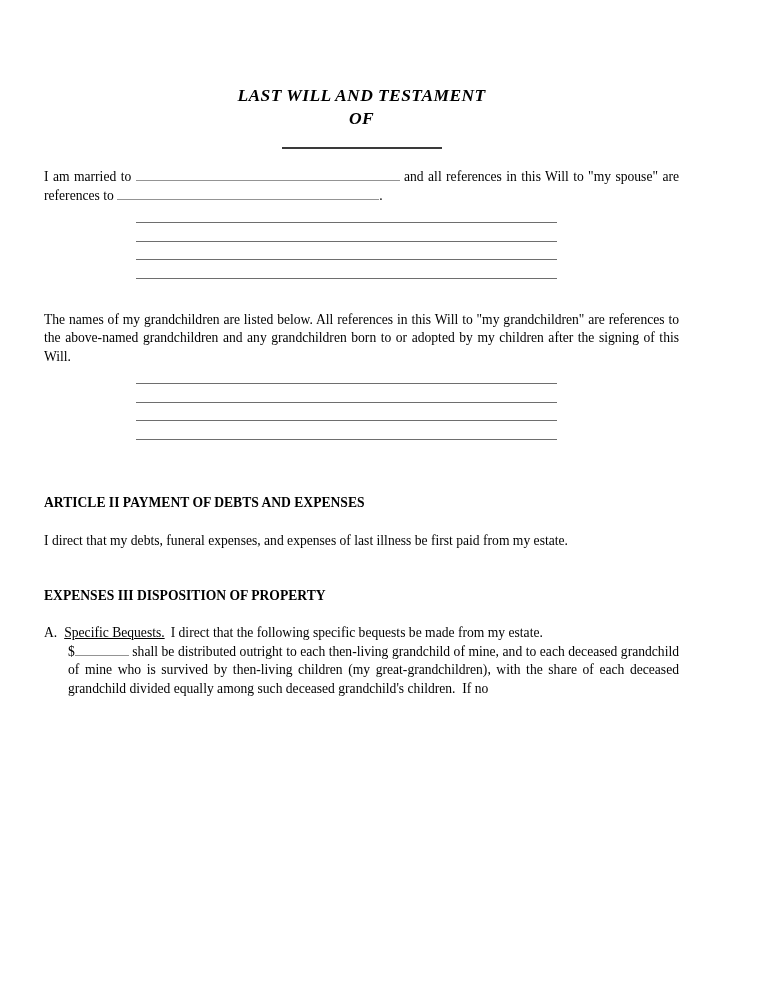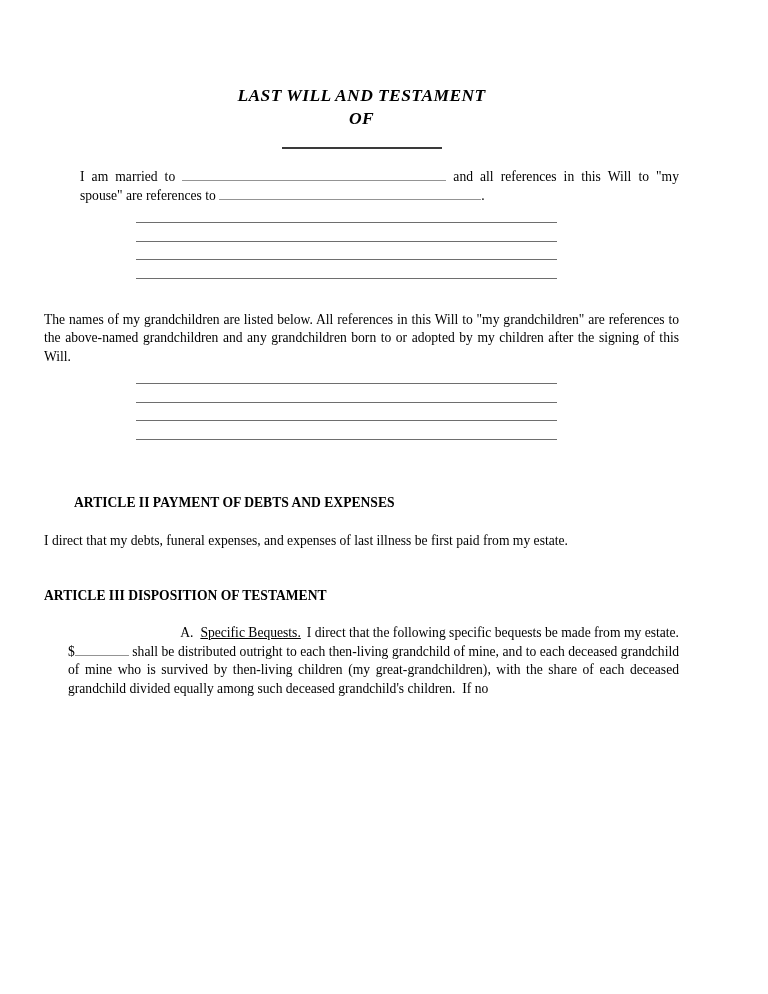--- a/index.html
+++ b/index.html
@@ -44,35 +44,35 @@
     height: 13px;
     border-bottom: 1px solid #949494;
   }
   .blank-name    { width: 272px; }
   .blank-county  { width: 228px; }
   .blank-spouse1 { width: 264px; }
   .blank-spouse2 { width: 262px; }
   .blank-amount  { width: 54px; }
   .opening         { margin-top: 40px; }
   .h-art1          { margin-top: 37px; }
-  .married         { margin-top: 19px; margin-left: 36px; }
+  .married         { margin-top: 19px; }
   .children-intro  { margin-top: 17px; }
   .fill-lines {
     margin-left: 92px;
     width: 421px;
   }
   .fill-line {
     height: 18.4px;
     border-bottom: 1.4px solid #6e6e6e;
   }
   .grandchildren-intro { margin-top: 32px; }
-  .h-art2          { margin-top: 54px; margin-left: 30px; }
+  .h-art2          { margin-top: 54px; }
   .debts           { margin-top: 20px; }
   .h-art3          { margin-top: 36px; }
-  .item-a          { margin-top: 19px; line-height: 18.5px; text-align: right; }
+  .item-a          { margin-top: 19px; line-height: 18.5px; }
   .item-a-label    { margin-right: 7px; }
   .item-a-title    { text-decoration: underline; }
   .item-a-text     { margin-left: 6px; }
   .bequest         { margin-left: 24px; }
 </style>
 </head>
 <body>
 
 <div class="page">
 
@@ -100,19 +100,19 @@
     <div class="fill-line"></div>
     <div class="fill-line"></div>
     <div class="fill-line"></div>
     <div class="fill-line"></div>
   </div>
 
   <h2 class="h-art2">ARTICLE II PAYMENT OF DEBTS AND EXPENSES</h2>
 
   <p class="para debts">I direct that my debts, funeral expenses, and expenses of last illness be first paid from my estate.</p>
 
-  <h2 class="h-art3">ARTICLE III DISPOSITION OF TESTAMENT</h2>
+  <h2 class="h-art3">EXPENSES III DISPOSITION OF PROPERTY</h2>
 
   <p class="item-a"><span class="item-a-label">A.</span><span class="item-a-title">Specific Bequests.</span><span class="item-a-text">I direct that the following specific bequests be made from my estate.</span></p>
 
   <p class="para bequest"><span>$</span><span class="blank blank-amount"></span><span> shall be distributed outright to each then-living grandchild of mine, and to each deceased grandchild of mine who is survived by then-living children (my great-grandchildren), with the share of each deceased grandchild divided equally among such deceased grandchild's children.&nbsp; If no</span></p>
 
 </div>
 
 </body></html>

